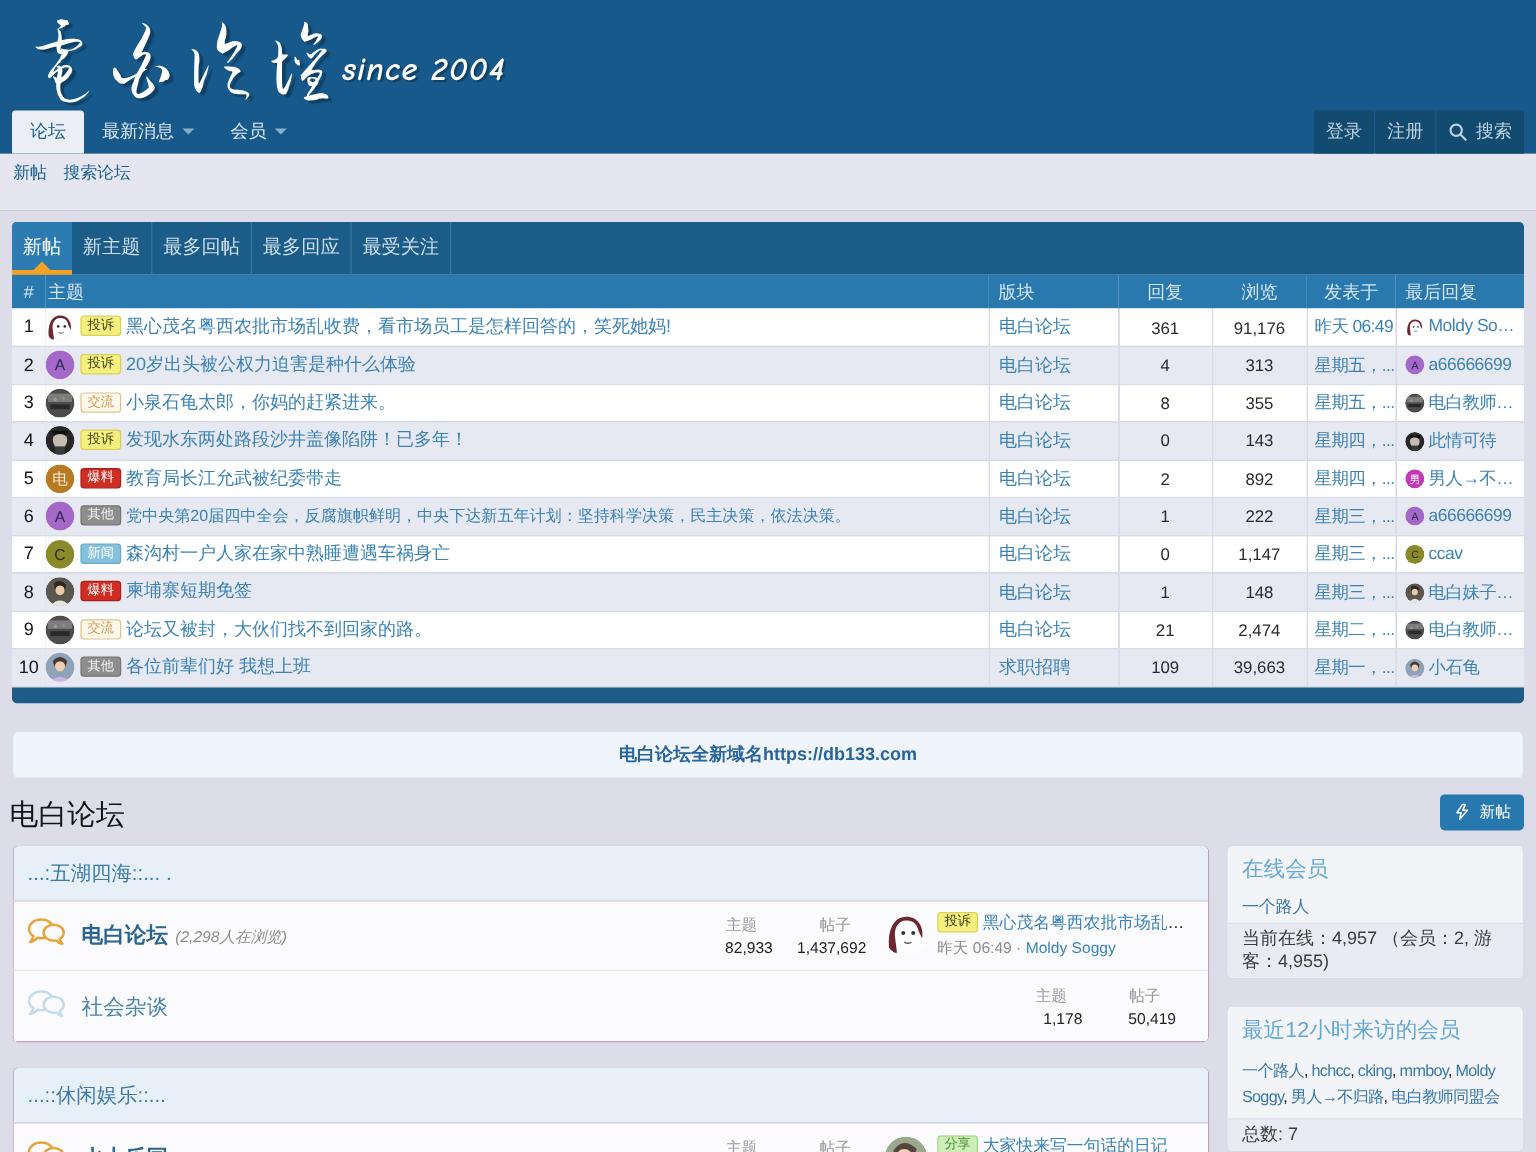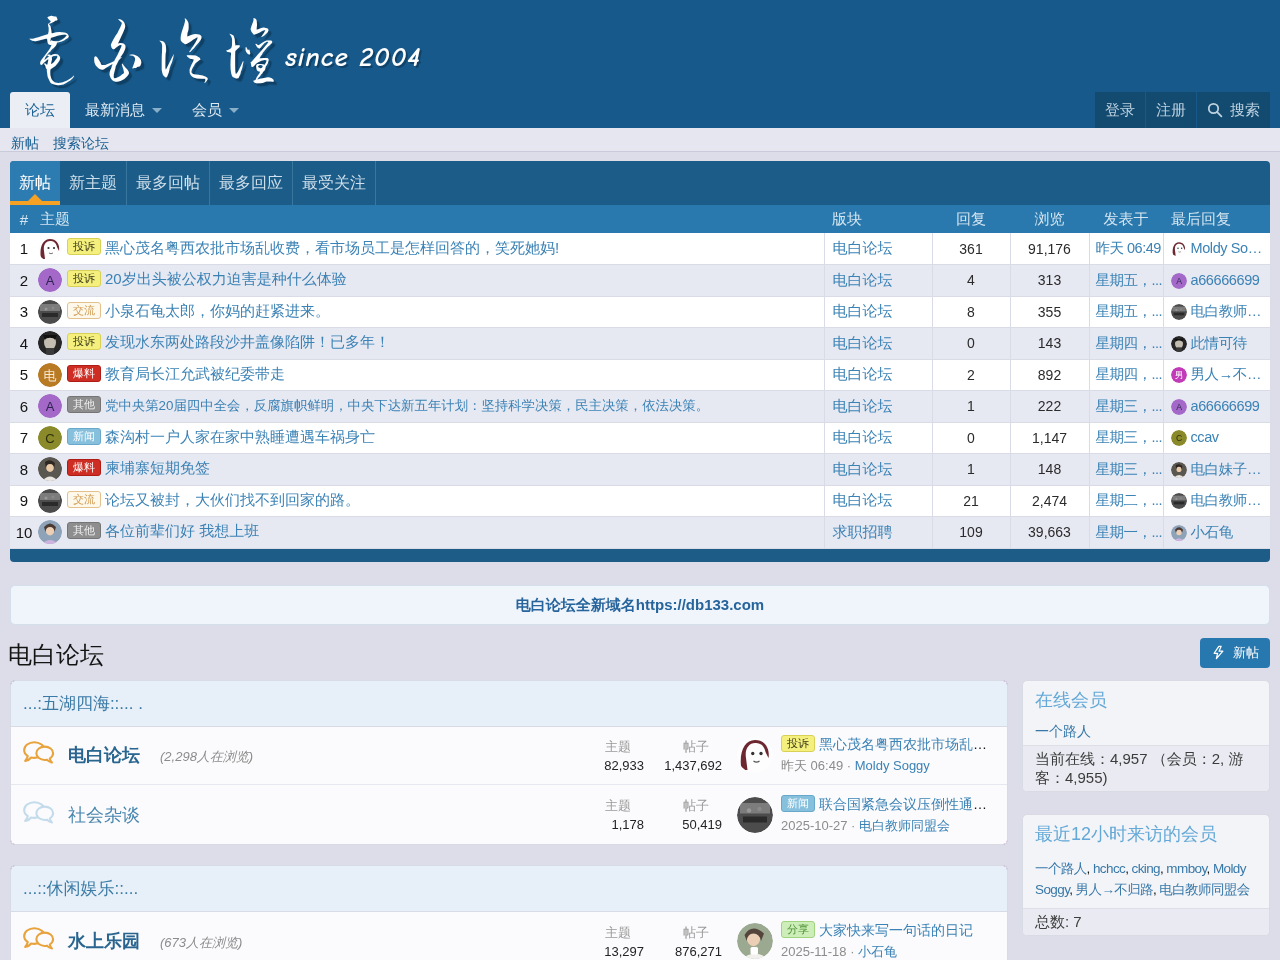--- a/index.html
+++ b/index.html
@@ -12,21 +12,21 @@
 .logo .since{font-family:"Comic Neue","Liberation Sans",sans-serif;font-style:italic;font-size:27px;font-weight:bold;letter-spacing:1px;margin-left:2px;vertical-align:6px;text-shadow:2px 2px 0 rgba(8,38,62,.45);display:inline-block;transform:scaleY(.917)}
 .navrow{position:absolute;left:0;right:0;top:92px;height:36px;display:flex;padding:0 10px}
 .tab-main{height:36px;line-height:36px;padding:0 15px;font-size:15px;color:#dfe9f2}
 .tab-main.active{background:#eceef6;color:#1c6191;border-radius:3px 3px 0 0}
 .caret{display:inline-block;width:0;height:0;border-left:5px solid transparent;border-right:5px solid transparent;border-top:5px solid #89aec7;vertical-align:2px;margin-left:7px}
 .navright{margin-left:auto;display:flex}
 .navbtn{height:36px;line-height:36px;background:#134a70;color:#bdd2e0;padding:0 10px;font-size:15px}
 .navbtn+.navbtn{margin-left:1px}
 .navsearch{margin-left:9px;display:flex;align-items:center}
 
-.subnav{background:#e5e6f0;height:24px;border-bottom:1px solid #c9cbda;line-height:31px;padding:0 11px;font-size:14px}
+.subnav{background:#e5e6f0;height:48px;border-bottom:1px solid #c9cbda;line-height:31px;padding:0 11px;font-size:14px}
 .subnav a{color:#1c6191;margin-right:14px}
 
 .page{padding:0 10px}
 
 .wn{margin-top:9px}
 .wn-tabs{background:#1b5c88;border-radius:4px 4px 0 0;height:44px;display:flex}
 .wn-tab{position:relative;line-height:44px;padding:0 9px;color:#cfdfeb;font-size:16px;border-right:1px solid #39779f}
 .wn-tab.active{background:#2d7cb1;color:#fff;border-right:none;border-radius:4px 0 0 0}
 .wn-tab.active:after{content:"";position:absolute;left:0;right:0;bottom:0;height:4px;background:#f5a123}
 .wn-tab.active .notch{position:absolute;left:50%;margin-left:-7px;bottom:4px;width:0;height:0;border-left:7px solid transparent;border-right:7px solid transparent;border-bottom:7px solid #f5a123}
@@ -67,21 +67,21 @@
 .cat{background:#701a75;border:1px solid #d8dae4;border-radius:5px;overflow:hidden}
 .cat+.cat{margin-top:20px}
 .cat-h{background:#e7f0f8;border-bottom:1px solid #d8dae4;padding:11px 12px;font-size:17px;color:#3a7aa5}
 .node{display:flex;align-items:center;height:58.7px;padding:0 12px 0 11px;border-bottom:1px solid #e6e8ef;background:#fbfbfd}
 .node:last-child{border-bottom:none}
 .node-ic{width:38px;height:30px;flex:none}
 .node-t{margin-left:8px;flex:1;min-width:0}
 .node-t .nm{font-size:18px}
 .node-t .nm.unread{font-weight:bold;color:#29658f}
 .node-t .nm.read{color:#4886ae}
-.node-t .cnt{font-size:13px;font-style:italic;color:#8c8c8c;margin-left:20px}
+.node-t .cnt{font-size:13px;font-style:italic;color:#8c8c8c;margin-left:6px}
 .node-st{display:flex;flex:none;text-align:right;margin-right:10px}
 .node-st .p{width:83px;padding-right:7px}
 .node-st .p2{width:76px;padding-right:5px}
 .node-st dt{font-size:13px;color:#999;padding-right:13px}
 .node-st dd{font-size:13px;color:#232323;margin-top:2px}
 .node-latest{flex:none;width:258px;display:flex;align-items:center;min-width:0}
 .nl-av{flex:none;width:36px;height:36px;border-radius:50%;overflow:hidden}
 .nl-tx{margin-left:8px;min-width:0;flex:1}
 .nl-tx .t1{font-size:14px;white-space:nowrap;overflow:hidden;text-overflow:ellipsis}
 .nl-tx .t1 a{color:#3b82b5}
@@ -377,33 +377,20 @@
           <div class="node-st">
               <dl class="p">
                 <dt>主题</dt>
                 <dd>1,178</dd>
               </dl>
               <dl class="p p2">
                 <dt>帖子</dt>
                 <dd>50,419</dd>
               </dl>
             </div>
-          <div class="node-latest">
-              <span class="nl-av"><svg class="av" width="36" height="36" viewBox="0 0 24 24">
-                  <circle cx="12" cy="12" r="12" fill="#4c4c4c"></circle>
-                  <rect x="2" y="4" width="20" height="7" fill="#8c8c8c" opacity=".75"></rect>
-                  <rect x="4" y="13" width="16" height="4" fill="#2a2a2a"></rect>
-                  <circle cx="8" cy="9" r="1.5" fill="#999"></circle>
-                  <circle cx="15" cy="8" r="1.5" fill="#8a8a8a"></circle>
-                </svg></span>
-              <div class="nl-tx">
-                <div class="t1"><span class="lbl lbl-xw">新闻</span><a href="#">联合国紧急会议压倒性通过…</a></div>
-                <div class="t2">2025-10-27 · <a href="#">电白教师同盟会</a></div>
-              </div>
-            </div>
         </div>
       </div>
       <div class="cat">
         <div class="cat-h">...::休闲娱乐::...</div>
         <div class="node">
             <svg class="node-ic" viewBox="0 0 44 36">
               <path d="M14 2.6 C7.2 2.6 1.8 6.8 1.8 12 C1.8 15 3.5 17.6 6.2 19.3 C5.6 21.5 4.4 23.6 3 25.2 C5.6 24.8 8.3 23.5 10.2 21 C11.4 21.3 12.7 21.4 14 21.4 C20.8 21.4 26.2 17.2 26.2 12 C26.2 6.8 20.8 2.6 14 2.6 Z" fill="none" stroke="#e8a33d" stroke-width="2.5" stroke-linejoin="round"></path>
               <path d="M26.5 7.9 C21 7.9 16.4 11.4 16.4 15.9 C16.4 20.4 21 23.9 26.5 23.9 C27.4 23.9 28.3 23.8 29.1 23.6 C30.7 25.6 32.9 26.7 35.1 27 C33.9 25.7 33 24 32.5 22.2 C34.8 20.7 36.5 18.5 36.5 15.9 C36.5 11.4 32 7.9 26.5 7.9 Z" fill="#fbfbfd" stroke="#e8a33d" stroke-width="2.5" stroke-linejoin="round"></path>
             </svg>
             <div class="node-t"><a class="nm unread" href="#">水上乐园</a><span class="cnt">(673人在浏览)</span></div>

